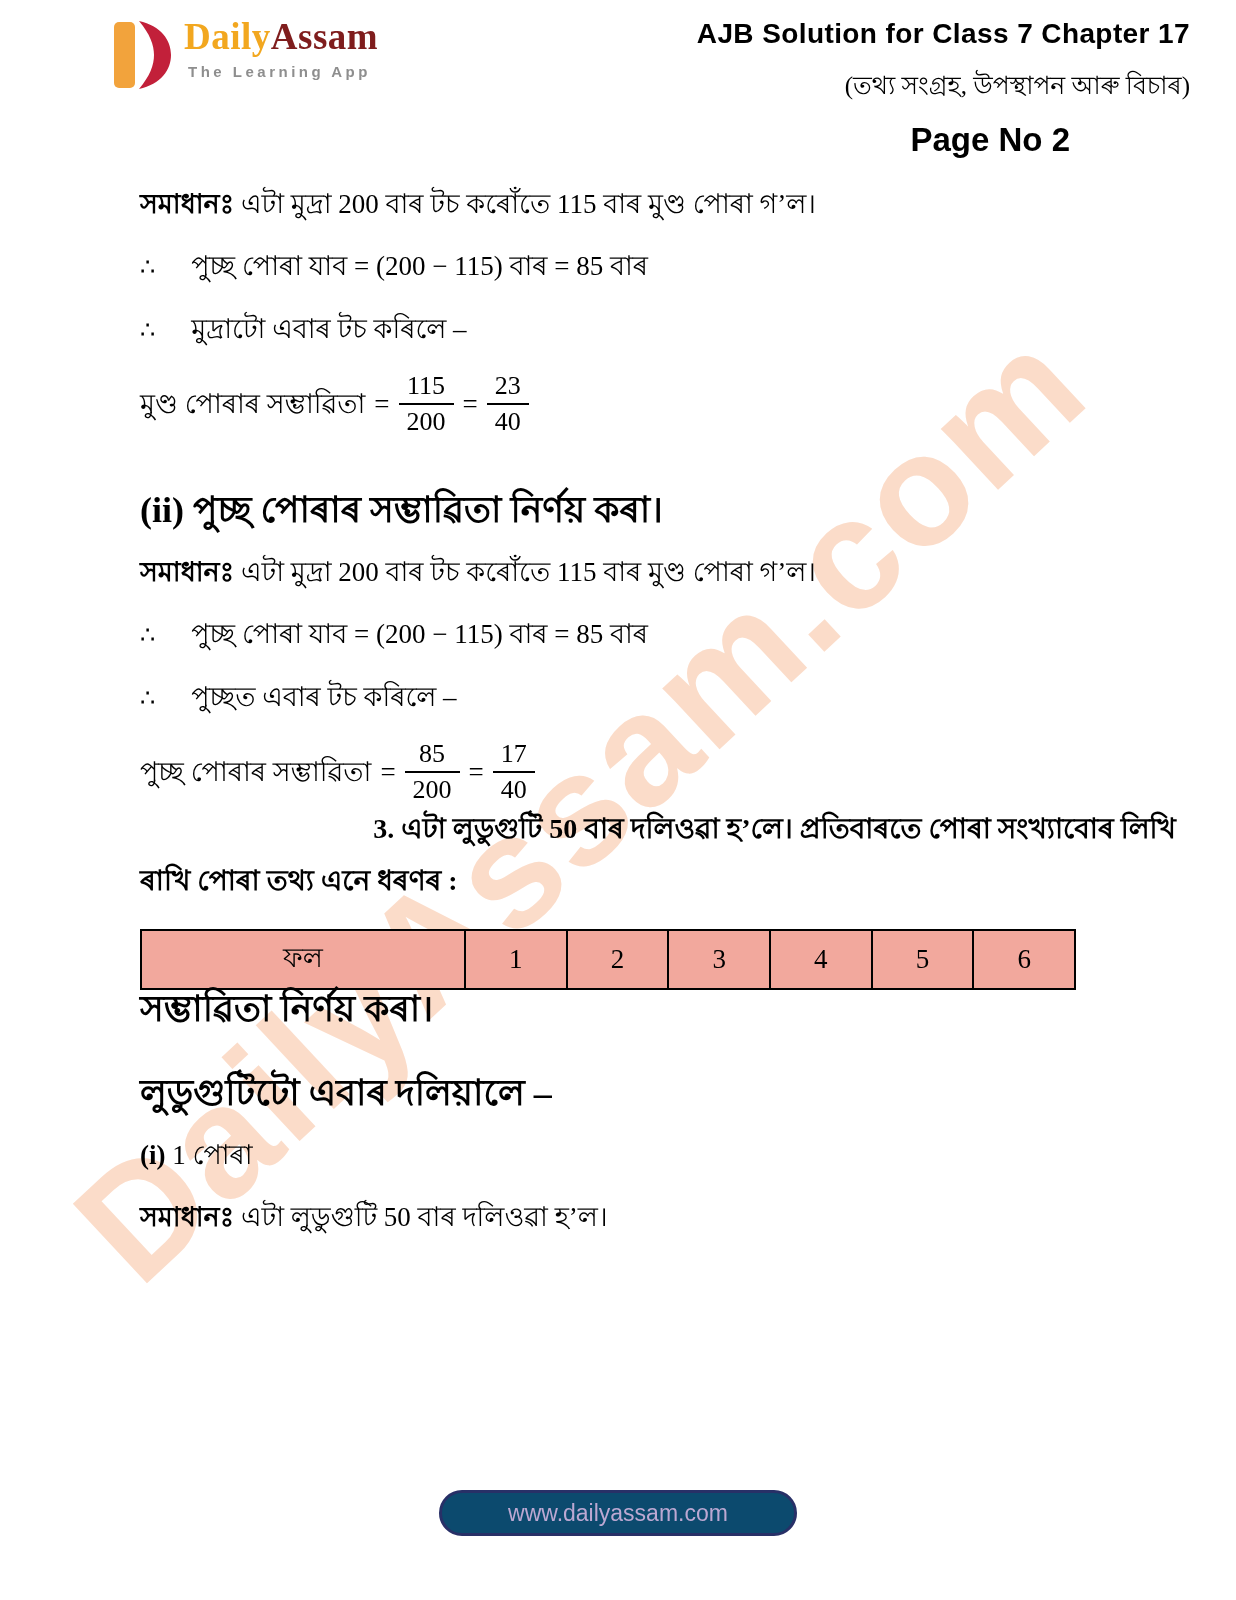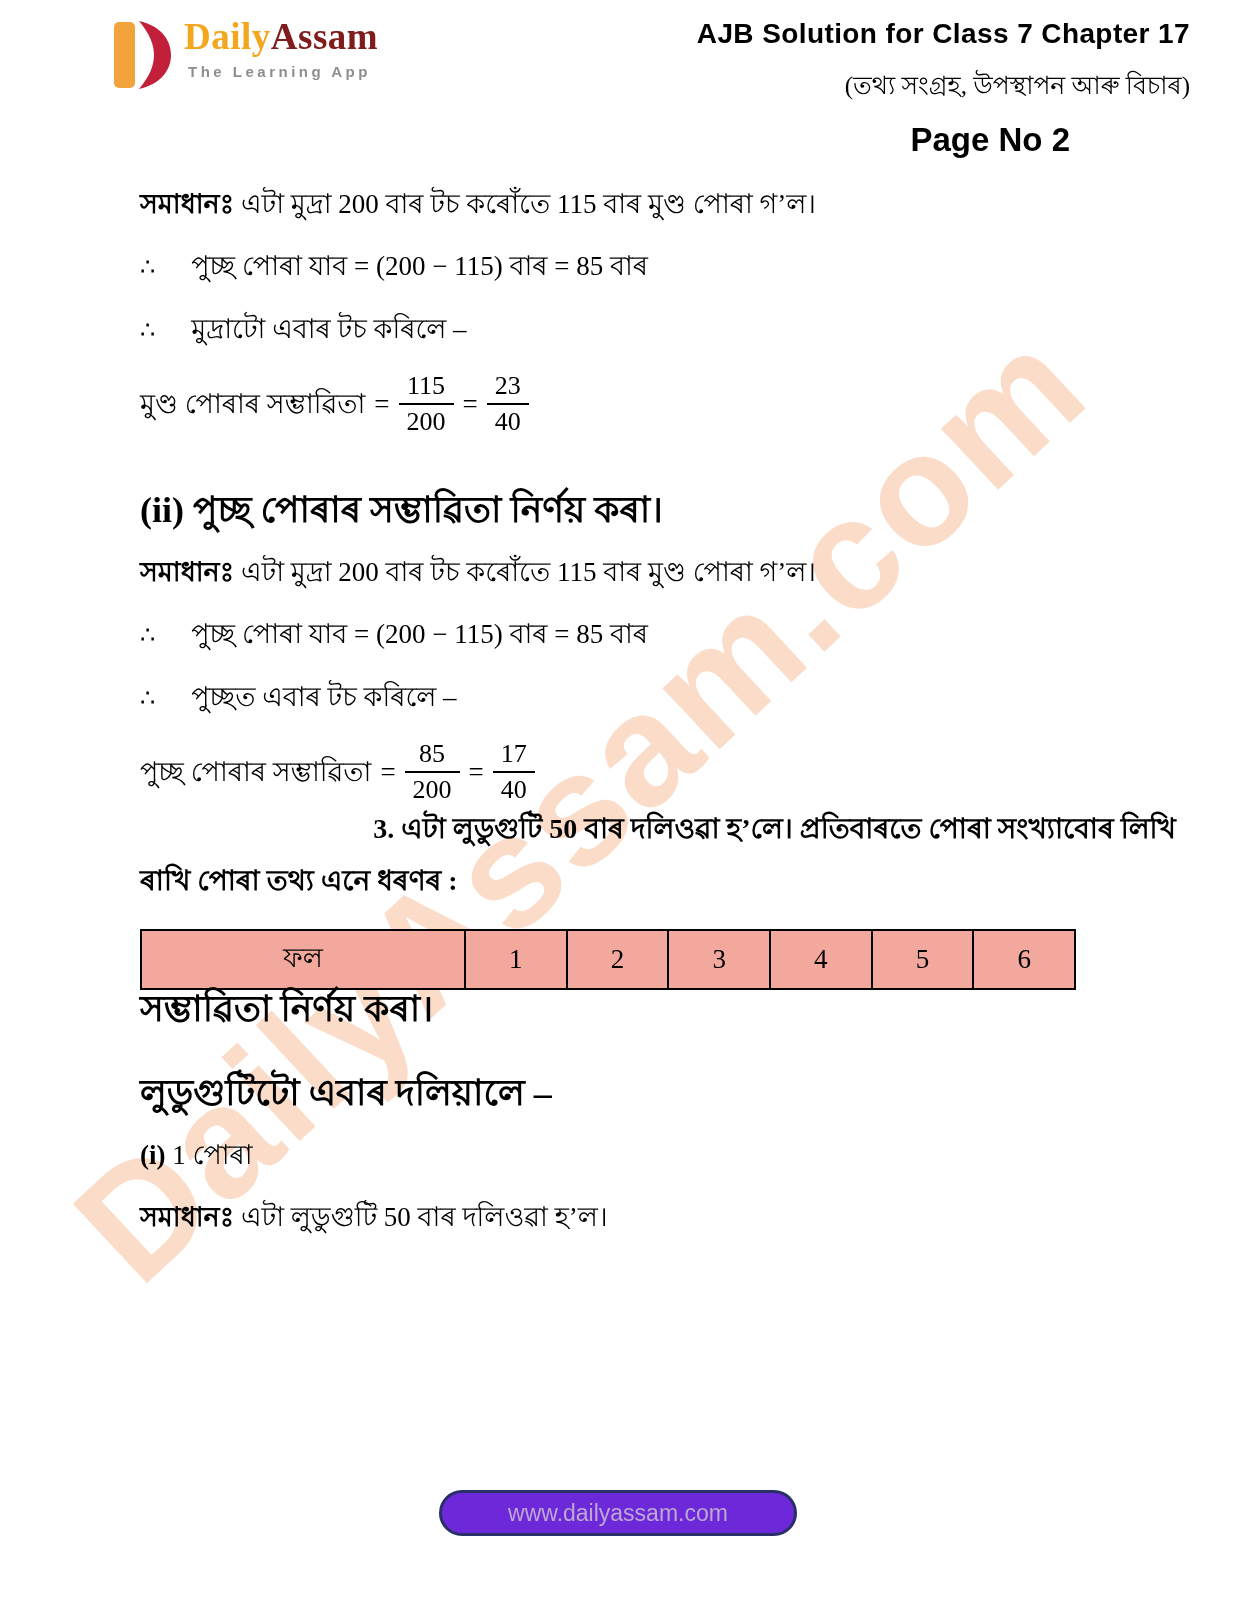--- a/index.html
+++ b/index.html
@@ -39,21 +39,21 @@
   .q3line{line-height:52px;margin:0;font-weight:bold;font-size:28px;}
   
   table.freq{border-collapse:collapse;margin:22px 0 0 0;width:936px;table-layout:fixed;font-size:27px;}
   table.freq td{border:2px solid #000;padding:6px 14px;height:43px;vertical-align:middle;}
   td.label-col{width:294px;}
   .t-head td{background:#F2A89D;text-align:center;}
   .t-row td{background:#C1E5F4;}
   .after1{margin-top:46px;}
   
   .footer-pill{position:absolute;z-index:1;left:50%;top:1490px;transform:translateX(-50%);
-        width:352px;height:40px;background:#6d28d9;border:3px solid #283067;border-radius:24px;
+        width:352px;height:40px;background:#0c4a6e;border:3px solid #283067;border-radius:24px;
         display:flex;align-items:center;justify-content:center;
         font-family:"Liberation Sans",sans-serif;font-size:23px;color:#BCA8D2;}
 </style>
 </head>
 <body>
 
 <div class="page">
 
   <div class="watermark">DailyAssam.com</div>
 

